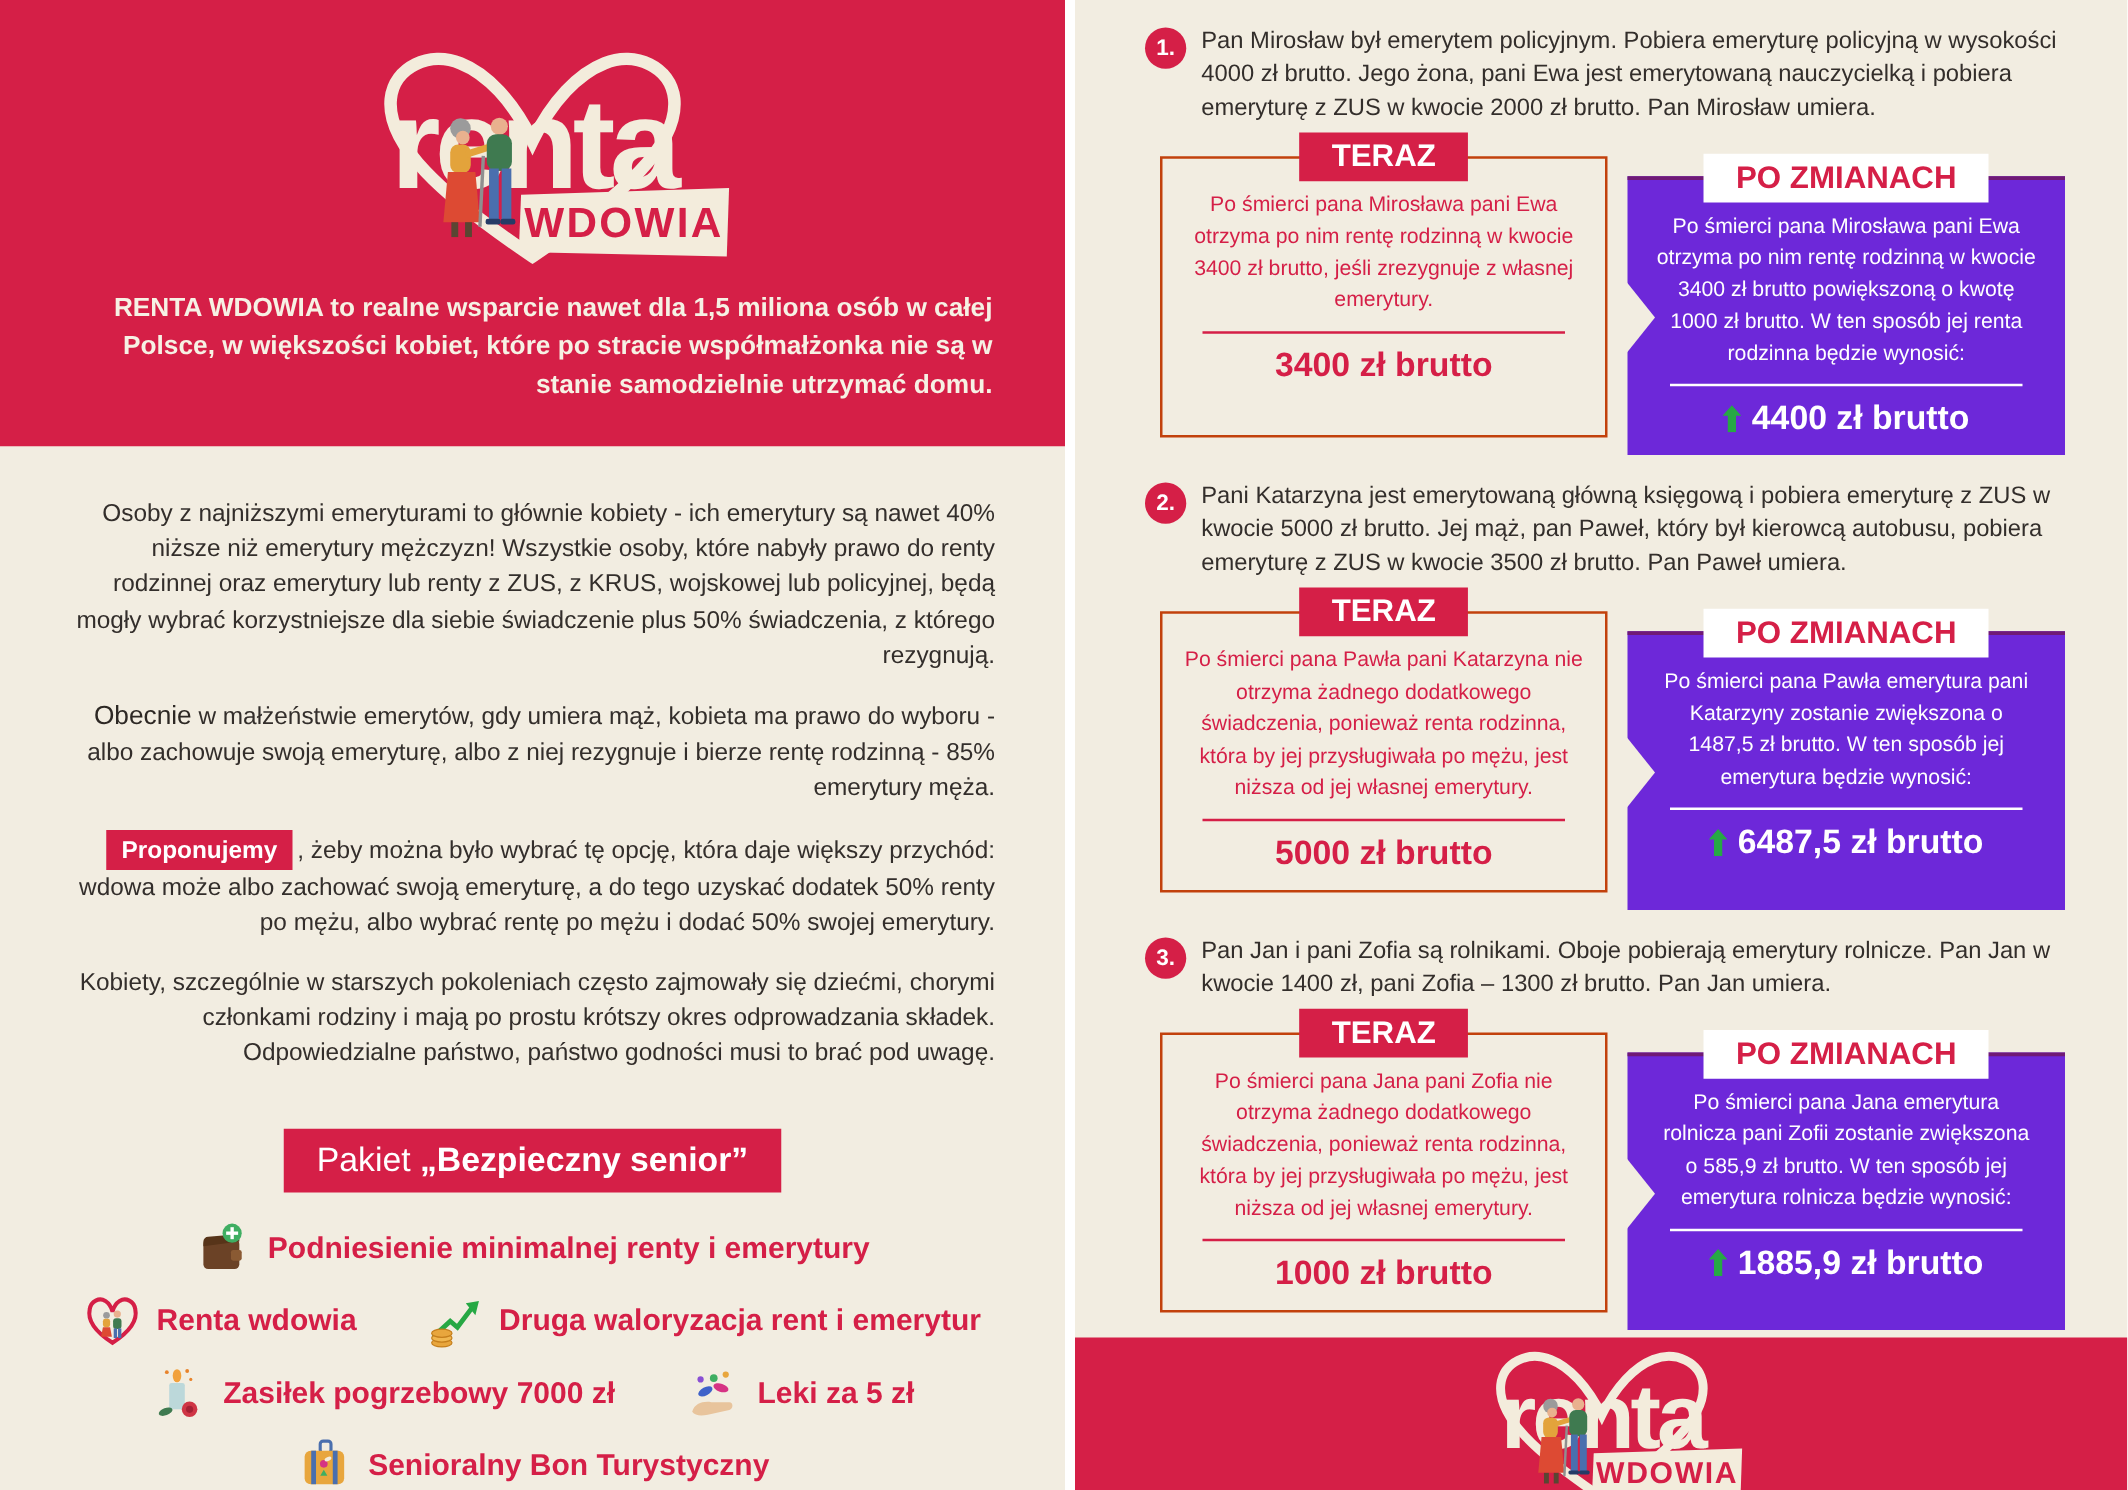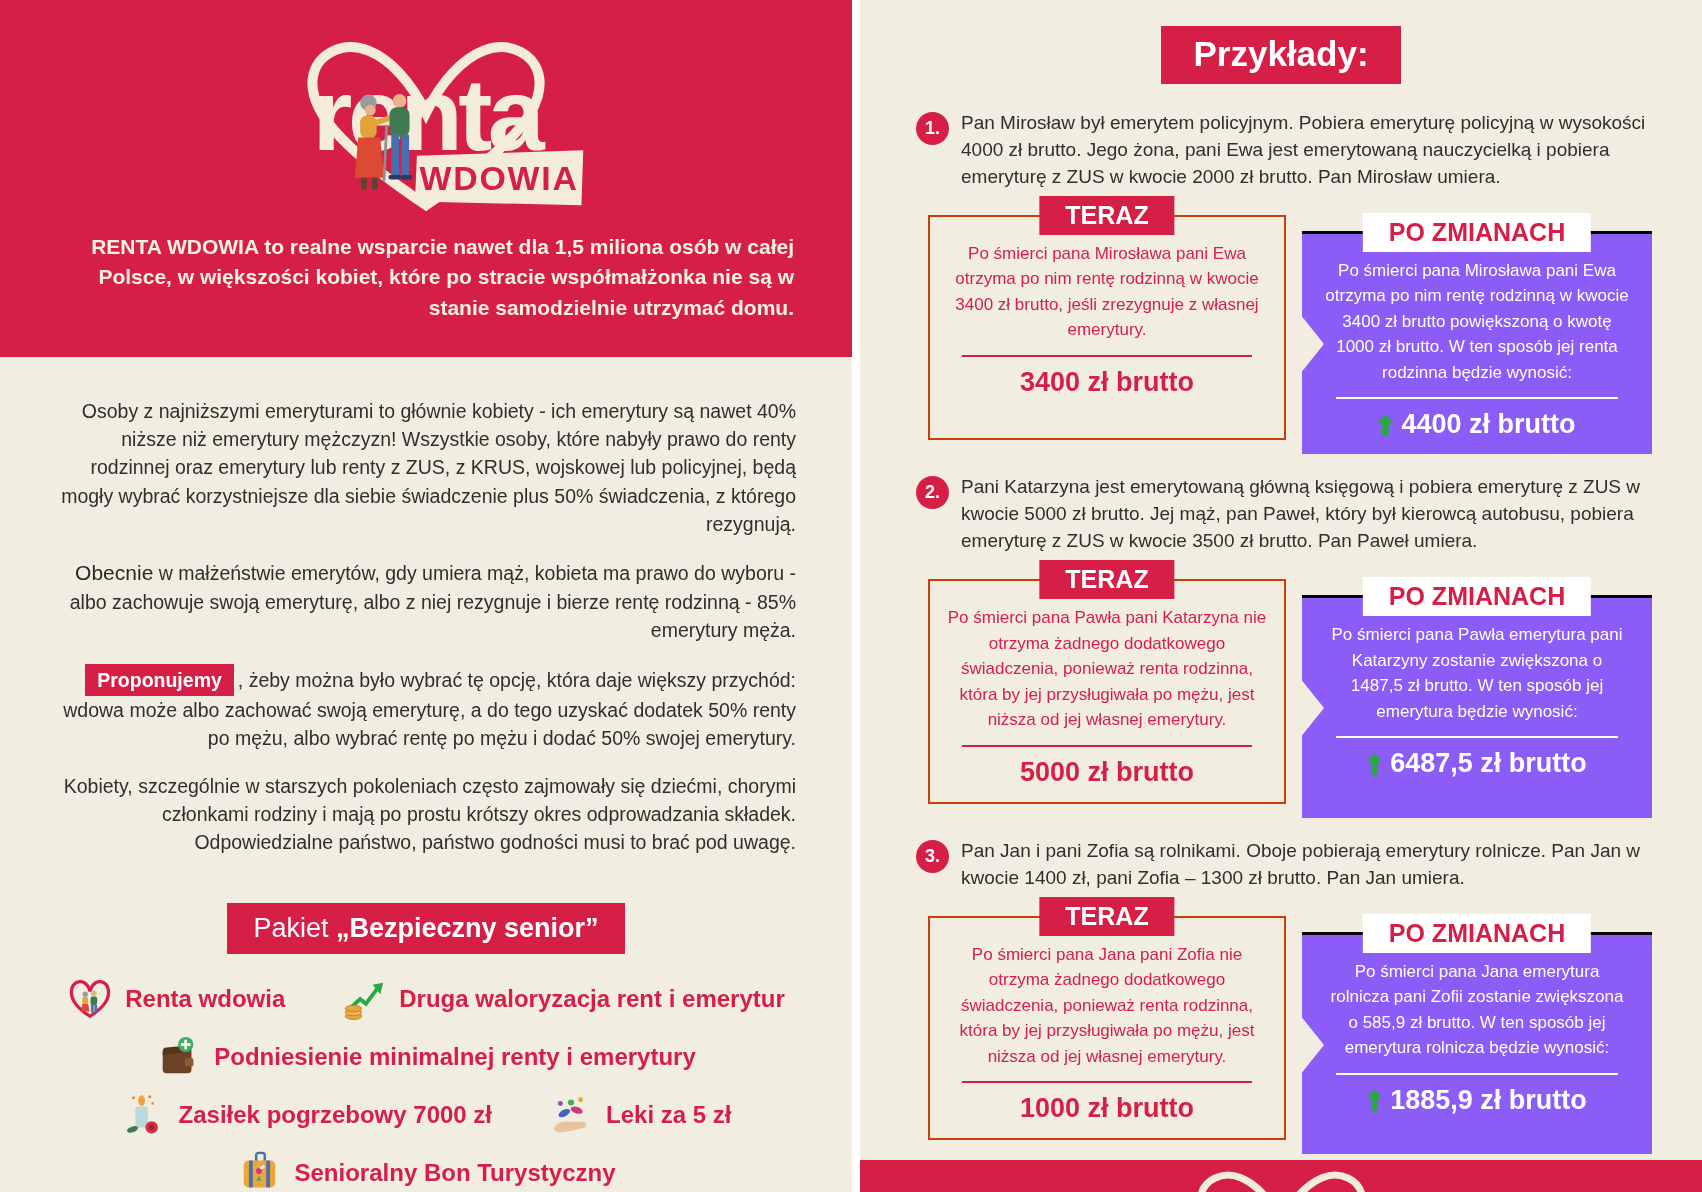--- a/index.html
+++ b/index.html
@@ -31,21 +31,21 @@
   .examples{padding:0 50px 0 56px;}
   .example{margin-top:20px;}
   .example-intro{display:flex;align-items:flex-start;gap:12px;}
   .num-circle{width:33px;height:33px;border-radius:50%;background:#d51f47;color:#ffffff;
               font-weight:bold;font-size:18px;display:flex;align-items:center;justify-content:center;
               flex-shrink:0;margin-top:2px;}
   .example-intro-text{color:#332e2b;font-size:19px;line-height:1.42;}
   .example-boxes{display:flex;margin:24px 0 6px 12px;}
   .now-box{width:322px;flex-shrink:0;border:2px solid #c2410c;background:#f2ede1;
            position:relative;padding:24px 16px 14px;margin-bottom:14px;}
-  .after-box{flex:1;margin-left:16px;background:#8b5cf6;border-top:3px solid #000000;
+  .after-box{flex:1;margin-left:16px;background:#6d28d9;border-top:3px solid #701a75;
              position:relative;padding:24px 22px 14px;margin-top:16px;}
   .after-box::before{content:"";position:absolute;left:-2px;top:50%;transform:translateY(-50%);
              border-left:24px solid #f2ede1;border-top:30px solid transparent;
              border-bottom:30px solid transparent;width:0;height:0;}
   .box-label{position:absolute;top:-21px;left:50%;transform:translateX(-50%);
              font-weight:bold;font-size:25px;padding:5px 26px;white-space:nowrap;}
   .now-label{background:#d51f47;color:#ffffff;}
   .after-label{background:#ffffff;color:#d51f47;}
   .now-text{color:#d51f47;text-align:center;font-size:17px;line-height:1.5;margin:0;}
   .after-text{color:#ffffff;text-align:center;font-size:17px;line-height:1.5;margin:0;}
@@ -106,20 +106,34 @@
     </div>
 
     <div class="package-title">
       <span>Pakiet </span><span class="bold">„Bezpieczny senior”</span>
     </div>
 
     <div class="benefits">
       <div class="benefit-row">
         <div class="benefit">
           <svg class="benefit-icon" width="46" height="46" viewBox="0 0 48 48">
+            <rect x="7" y="16" width="30" height="25" rx="4" fill="#6b4226"></rect>
+            <path d="M7,22 L37,18 L37,16 a4,4 0 0 0 -4,-4 L11,14 a4,4 0 0 0 -4,4 Z" fill="#573419"></path>
+            <rect x="30" y="25" width="9" height="9" rx="2" fill="#8a5a33"></rect>
+            <circle cx="31" cy="11" r="8" fill="#3fae62"></circle>
+            <rect x="29.6" y="6" width="2.8" height="10" fill="#ffffff"></rect>
+            <rect x="26" y="9.6" width="10" height="2.8" fill="#ffffff"></rect>
+          </svg>
+          <span class="benefit-label">Podniesienie minimalnej renty i emerytury</span>
+        </div>
+      </div>
+
+      <div class="benefit-row">
+        <div class="benefit">
+          <svg class="benefit-icon" width="46" height="46" viewBox="0 0 48 48">
             <path d="M24,42 C10,33 3,23 5,14 C6,7 13,4 18,7 C21,9 23,12 24,16 C25,12 27,9 30,7 C35,4 42,7 43,14 C45,23 38,33 24,42 Z" fill="none" stroke="#d51f47" stroke-width="3.4"></path>
             <circle cx="19" cy="19" r="2.8" fill="#9b9b9b"></circle>
             <rect x="16" y="22" width="6" height="7" rx="2" fill="#e3a33b"></rect>
             <path d="M16,29 L22,29 L23.5,37 L14.5,37 Z" fill="#dd4a33"></path>
             <circle cx="28" cy="18" r="3" fill="#e9b18e"></circle>
             <rect x="24.5" y="21.5" width="7" height="9" rx="2.5" fill="#3f7a50"></rect>
             <rect x="25" y="30" width="2.8" height="8" fill="#4a6fae"></rect>
             <rect x="28.6" y="30" width="2.8" height="8" fill="#4a6fae"></rect>
           </svg>
           <span class="benefit-label">Renta wdowia</span>
@@ -132,34 +146,20 @@
             <ellipse cx="13" cy="38" rx="8.5" ry="3.4" fill="#f0b64f" stroke="#c57f1d" stroke-width="1"></ellipse>
             <ellipse cx="13" cy="34" rx="8.5" ry="3.4" fill="#e8a63d" stroke="#c57f1d" stroke-width="1"></ellipse>
           </svg>
           <span class="benefit-label">Druga waloryzacja rent i emerytur</span>
         </div>
       </div>
 
       <div class="benefit-row">
         <div class="benefit">
           <svg class="benefit-icon" width="46" height="46" viewBox="0 0 48 48">
-            <rect x="7" y="16" width="30" height="25" rx="4" fill="#6b4226"></rect>
-            <path d="M7,22 L37,18 L37,16 a4,4 0 0 0 -4,-4 L11,14 a4,4 0 0 0 -4,4 Z" fill="#573419"></path>
-            <rect x="30" y="25" width="9" height="9" rx="2" fill="#8a5a33"></rect>
-            <circle cx="31" cy="11" r="8" fill="#3fae62"></circle>
-            <rect x="29.6" y="6" width="2.8" height="10" fill="#ffffff"></rect>
-            <rect x="26" y="9.6" width="10" height="2.8" fill="#ffffff"></rect>
-          </svg>
-          <span class="benefit-label">Podniesienie minimalnej renty i emerytury</span>
-        </div>
-      </div>
-
-      <div class="benefit-row">
-        <div class="benefit">
-          <svg class="benefit-icon" width="46" height="46" viewBox="0 0 48 48">
             <rect x="15" y="15" width="13" height="22" rx="2" fill="#bcd8da"></rect>
             <ellipse cx="21.5" cy="9" rx="3.6" ry="5.5" fill="#f2a13c"></ellipse>
             <circle cx="13" cy="6" r="1.6" fill="#e8832b"></circle>
             <circle cx="30" cy="5" r="1.6" fill="#e8832b"></circle>
             <circle cx="33" cy="12" r="1.3" fill="#e8832b"></circle>
             <circle cx="32" cy="37" r="6.5" fill="#cf3545"></circle>
             <circle cx="32" cy="37" r="3" fill="#a52034"></circle>
             <ellipse cx="12" cy="39" rx="6" ry="3" fill="#3f7a50" transform="rotate(-20 12 39)"></ellipse>
           </svg>
           <span class="benefit-label">Zasiłek pogrzebowy 7000 zł</span>
@@ -190,21 +190,20 @@
           </svg>
           <span class="benefit-label">Senioralny Bon Turystyczny</span>
         </div>
       </div>
     </div>
   </div>
 
   <div class="divider"></div>
 
   <div class="right-panel">
-    <div class="right-title">Przykłady:</div>
 
     <div class="examples">
 
       <div class="example">
         <div class="example-intro">
           <span class="num-circle">1.</span>
           <span class="example-intro-text">Pan Mirosław był emerytem policyjnym. Pobiera emeryturę policyjną w wysokości 4000 zł brutto. Jego żona, pani Ewa jest emerytowaną nauczycielką i pobiera emeryturę z ZUS w kwocie 2000 zł brutto. Pan Mirosław umiera.</span>
         </div>
         <div class="example-boxes">
           <div class="now-box">

